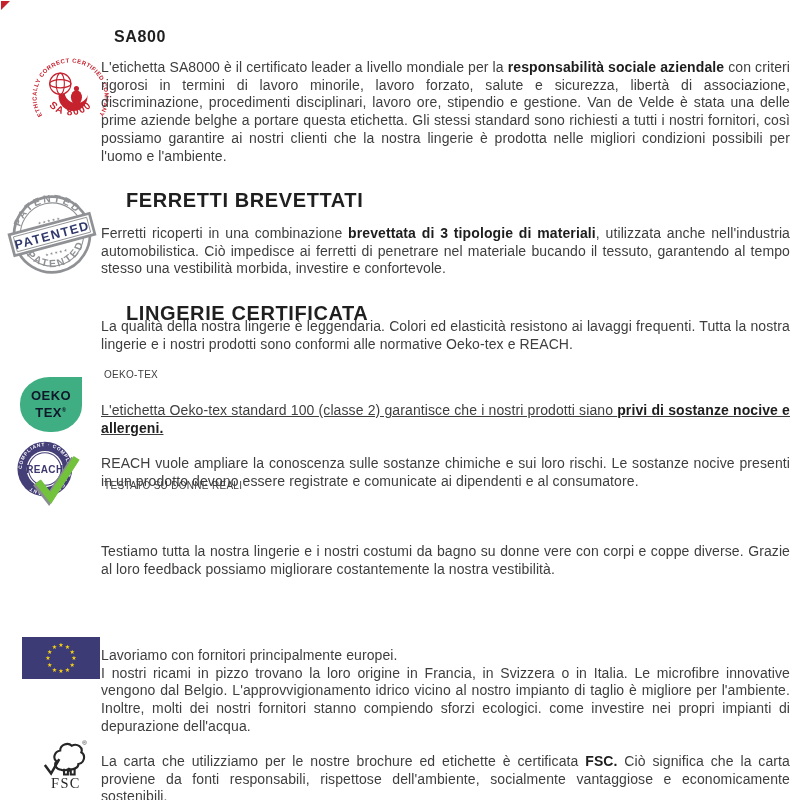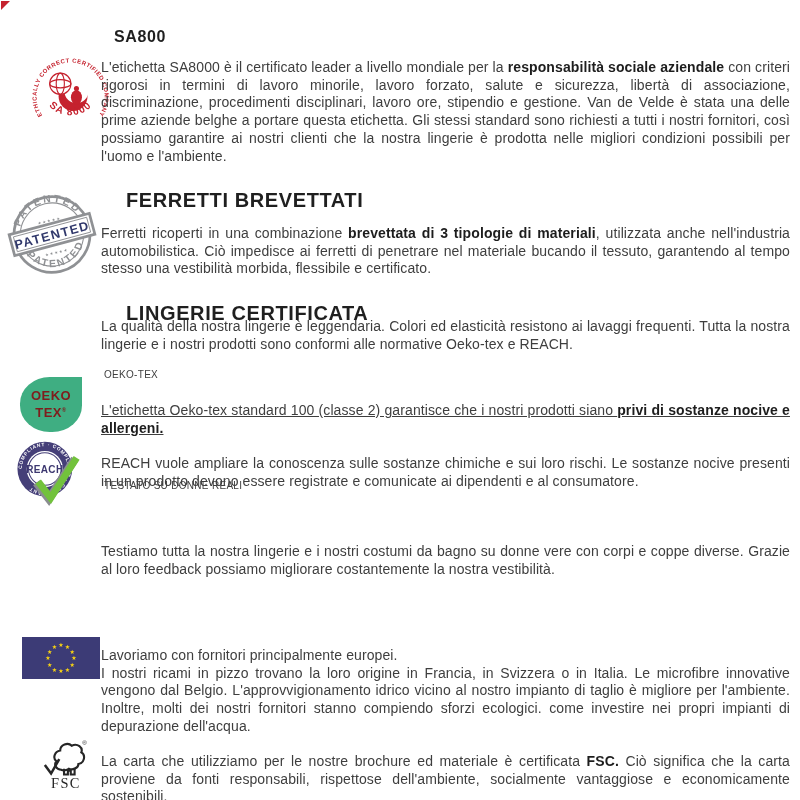--- a/index.html
+++ b/index.html
@@ -27,21 +27,21 @@
   }
   .sublabel{
     position:absolute;left:104px;
     font-size:10px;color:#3e3e3e;letter-spacing:0.3px;
   }
   .icon{position:absolute;}
   .oeko-badge{
     left:20px;top:377px;width:62px;height:55px;background:#3fae82;
     border-radius:48% 0 48% 48%;
     display:flex;flex-direction:column;align-items:center;justify-content:center;
-    color:#7f1d1d;font-weight:bold;font-size:13px;line-height:14px;letter-spacing:0.4px;
+    color:#0f172a;font-weight:bold;font-size:13px;line-height:14px;letter-spacing:0.4px;
   }
   .oeko-badge .reg{font-size:6px;vertical-align:super;}
   svg text{font-family:"Liberation Sans", sans-serif;}
   .fsc-label{font-family:"Liberation Serif", serif;}
 </style>
 </head>
 <body>
 
 <div class="corner-mark"></div>
 
@@ -90,21 +90,21 @@
       <text x="52" y="68" font-size="4.5" fill="#8f9194" text-anchor="middle">★ ★ ★ ★ ★</text>
       <g transform="rotate(-2 52 46)">
         <rect x="6" y="34" width="92" height="24" fill="#ffffff" stroke="#8f9194" stroke-width="3"></rect>
         <rect x="10" y="37.5" width="84" height="17" fill="none" stroke="#8f9194" stroke-width="1"></rect>
         <text x="52" y="51.5" font-size="14" font-weight="bold" fill="#30386b" letter-spacing="1.5" text-anchor="middle">PATENTED</text>
       </g>
     </g>
   </svg>
 </div>
 <h2 class="h-big" style="top:173px;">FERRETTI BREVETTATI</h2>
-<p class="para" style="top:211px;"><span>Ferretti ricoperti in una combinazione </span><b>brevettata di 3 tipologie di materiali</b><span>, utilizzata anche nell'industria automobilistica. Ciò impedisce ai ferretti di penetrare nel materiale bucando il tessuto, garantendo al tempo stesso una vestibilità morbida, flessibile e certificato.</span></p>
+<p class="para" style="top:211px;"><span>Ferretti ricoperti in una combinazione </span><b>brevettata di 3 tipologie di materiali</b><span>, utilizzata anche nell'industria automobilistica. Ciò impedisce ai ferretti di penetrare nel materiale bucando il tessuto, garantendo al tempo stesso una vestibilità morbida, investire e confortevole.</span></p>
 
 <h2 class="h-big" style="top:286px;">LINGERIE CERTIFICATA</h2>
 <p class="para" style="top:304px;"><span>La qualità della nostra lingerie è leggendaria. Colori ed elasticità resistono ai lavaggi frequenti. Tutta la nostra lingerie e i nostri prodotti sono conformi alle normative Oeko-tex e REACH.</span></p>
 
 <div class="icon oeko-badge">
   <span>OEKO</span>
   <span><span>TEX</span><span class="reg">®</span></span>
 </div>
 <div class="sublabel" style="top:369px;">OEKO-TEX</div>
 <p class="para" style="top:388px;text-decoration:underline;"><span>L'etichetta Oeko-tex standard 100 (classe 2) garantisce che i nostri prodotti siano </span><b>privi di sostanze nocive e allergeni.</b></p>
@@ -153,13 +153,13 @@
 
 <div class="icon" style="left:41px;top:735px;width:48px;height:56px;">
   <svg width="48" height="56" viewBox="0 0 50 58">
     <text x="43" y="10" font-size="6.5" fill="#262626">®</text>
     <path d="M 4,31 L 10.5,40 L 19,25" fill="none" stroke="#262626" stroke-width="2.6"></path>
     <path d="M 21,36 C 16,36 13,31 16,27 C 12,24 14,17 20,16 C 20,10 28,7 32,11 C 38,8 44,13 42,18 C 47,21 45,29 39,30 C 39,34 33,37 29,35 C 27,37 23,37 21,36 Z" fill="none" stroke="#262626" stroke-width="2.2"></path>
     <path d="M 24,35 L 24,41 L 28,41 L 28,37 L 31,37 L 31,41 L 35,41 L 35,34" fill="none" stroke="#262626" stroke-width="2.2"></path>
     <text x="26" y="55" class="fsc-label" font-size="15" letter-spacing="1.5" fill="#262626" text-anchor="middle">FSC</text>
   </svg>
 </div>
-<p class="para" style="top:739px;"><span>La carta che utilizziamo per le nostre brochure ed materiale è certificata </span><b>FSC.</b><span> Ciò significa che la carta proviene da fonti responsabili, rispettose dell'ambiente, socialmente vantaggiose e economicamente sostenibili.</span></p>
+<p class="para" style="top:739px;"><span>La carta che utilizziamo per le nostre brochure ed etichette è certificata </span><b>FSC.</b><span> Ciò significa che la carta proviene da fonti responsabili, rispettose dell'ambiente, socialmente vantaggiose e economicamente sostenibili.</span></p>
 
 </body></html>

